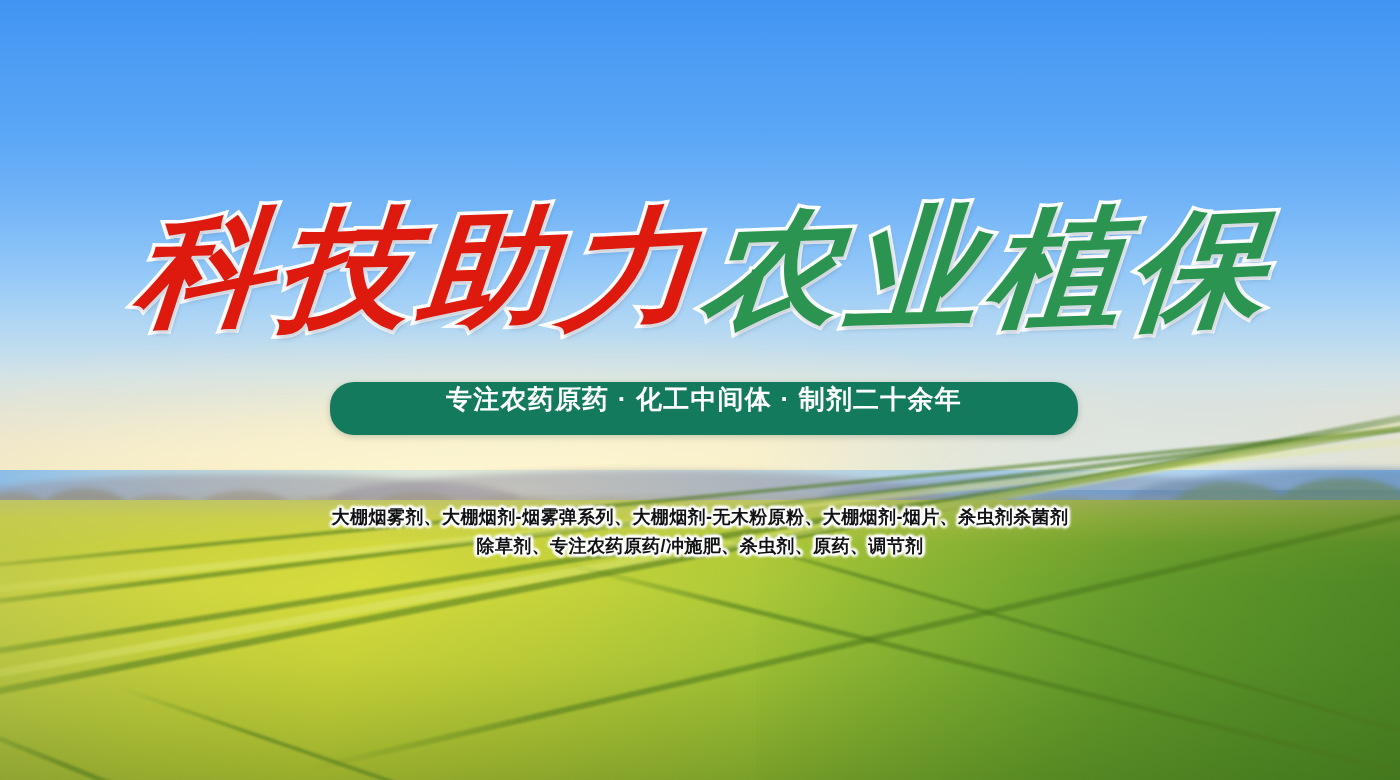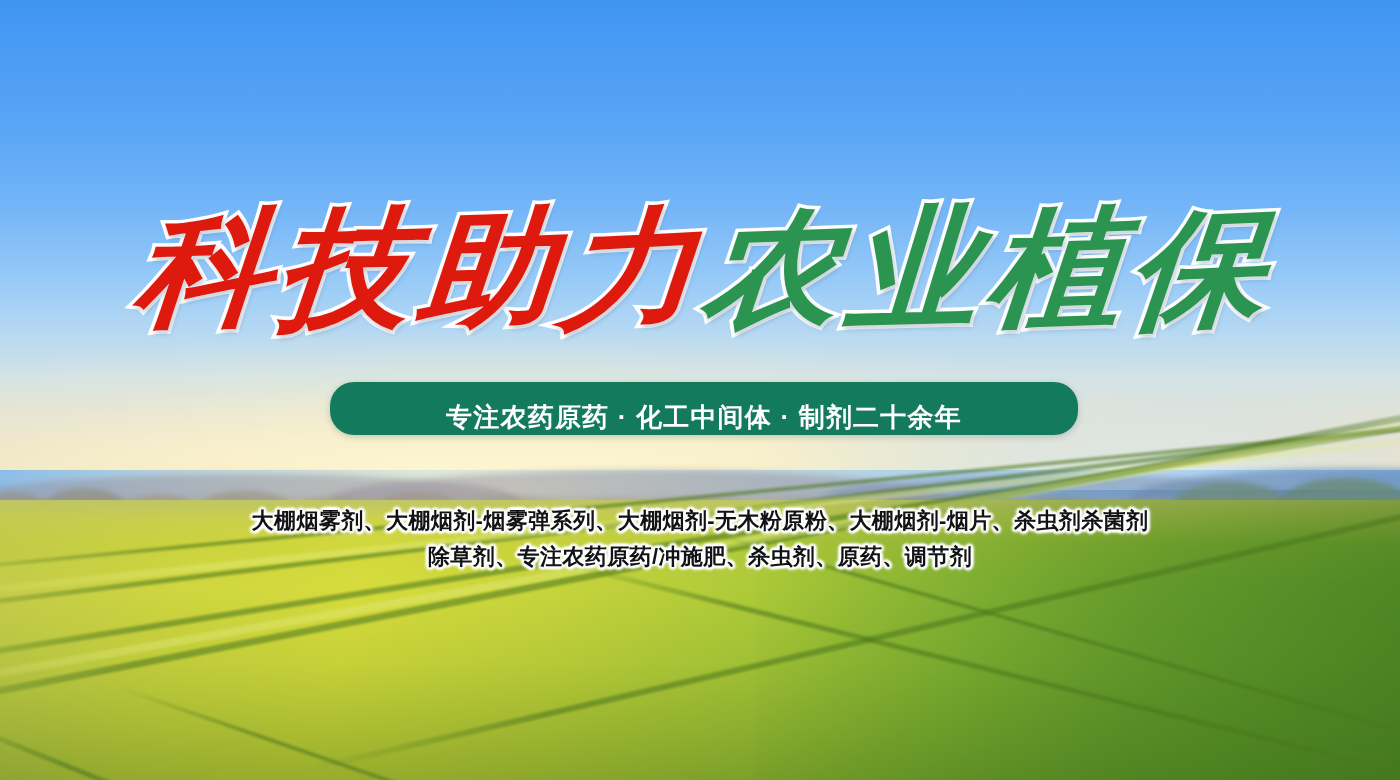--- a/index.html
+++ b/index.html
@@ -144,40 +144,40 @@
   .title-char:nth-child(6){transform:skewX(-5deg) rotate(-1.5deg) scale(1.02,1.04);}
   .title-char:nth-child(8){transform:skewX(-7deg) rotate(-2.5deg) scale(1.06,1.0);}
 
   
   .pill{
     position:absolute;
     left:330px;top:382px;
     width:748px;height:53px;
     background:#137a5e;
     border-radius:24px;
-    display:flex;align-items:flex-end;justify-content:center;
+    display:flex;align-items:flex-start;justify-content:center;
     box-shadow:0 2px 6px rgba(20,60,50,.22);
   }
   .pill-text{
     color:#ffffff;
     font-size:26px;
     font-weight:bold;
     letter-spacing:1.2px;
     font-family:"Liberation Sans","DejaVu Sans",sans-serif;
     white-space:nowrap;
   }
 
   
   .products{
     position:absolute;left:0;top:503px;width:100%;
     text-align:center;
   }
   .product-line{
     color:#111214;
-    font-size:22px;
+    font-size:18px;
     font-weight:bold;
     letter-spacing:.4px;
     line-height:1.62;
     white-space:nowrap;
     font-family:"Liberation Sans","DejaVu Sans",sans-serif;
     text-shadow:
       -2px 0 2px #fff, 2px 0 2px #fff, 0 -2px 2px #fff, 0 2px 2px #fff,
       -2px -2px 2px #fff, 2px -2px 2px #fff, -2px 2px 2px #fff, 2px 2px 2px #fff,
       -3px 0 3px rgba(255,255,255,.85), 3px 0 3px rgba(255,255,255,.85),
       0 -3px 3px rgba(255,255,255,.85), 0 3px 3px rgba(255,255,255,.85);

